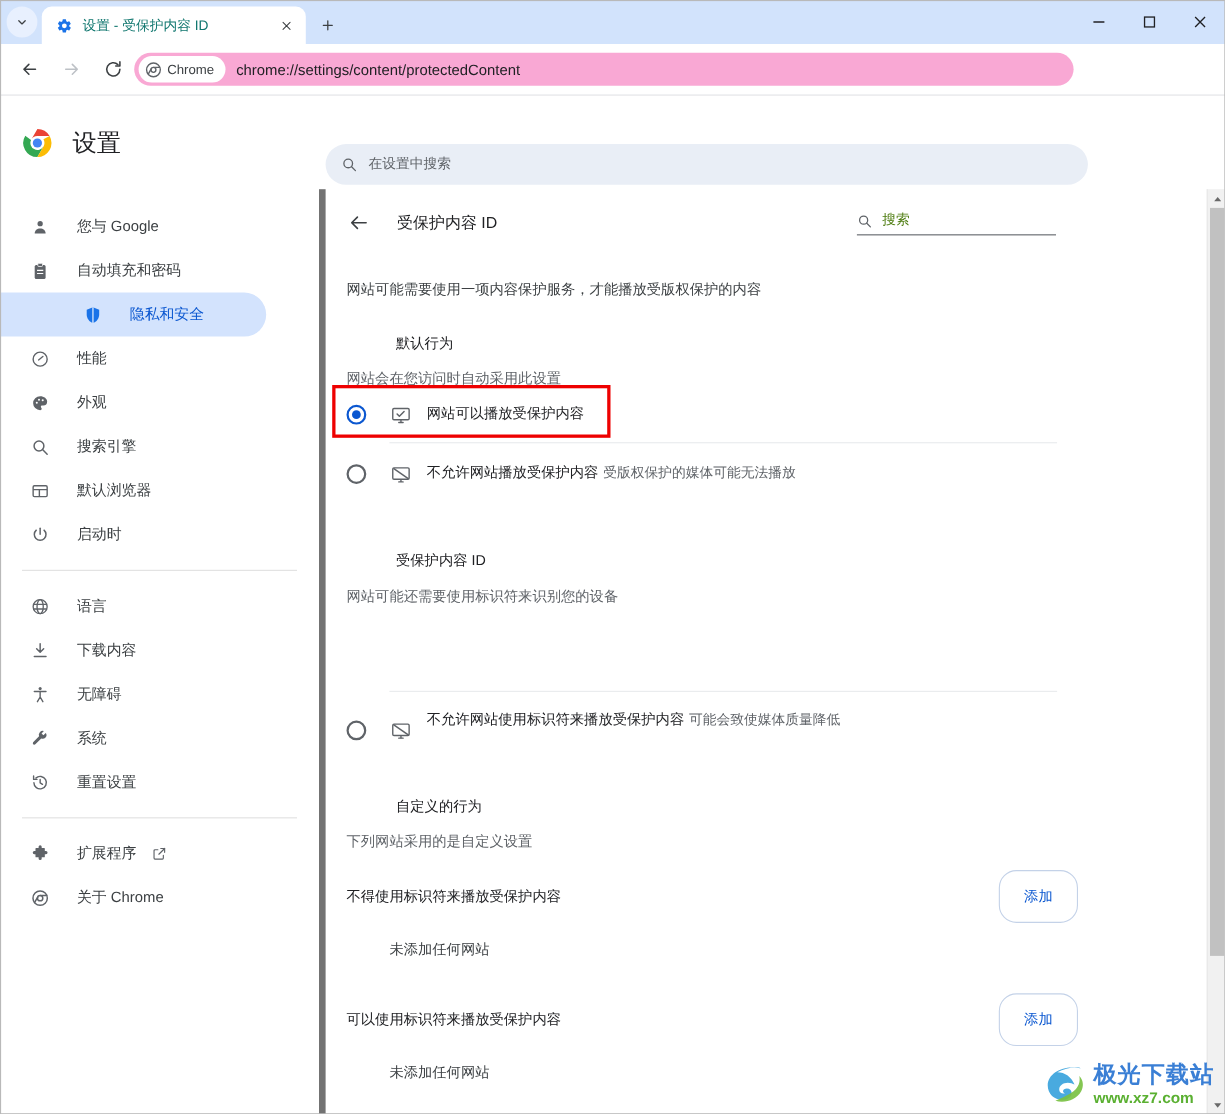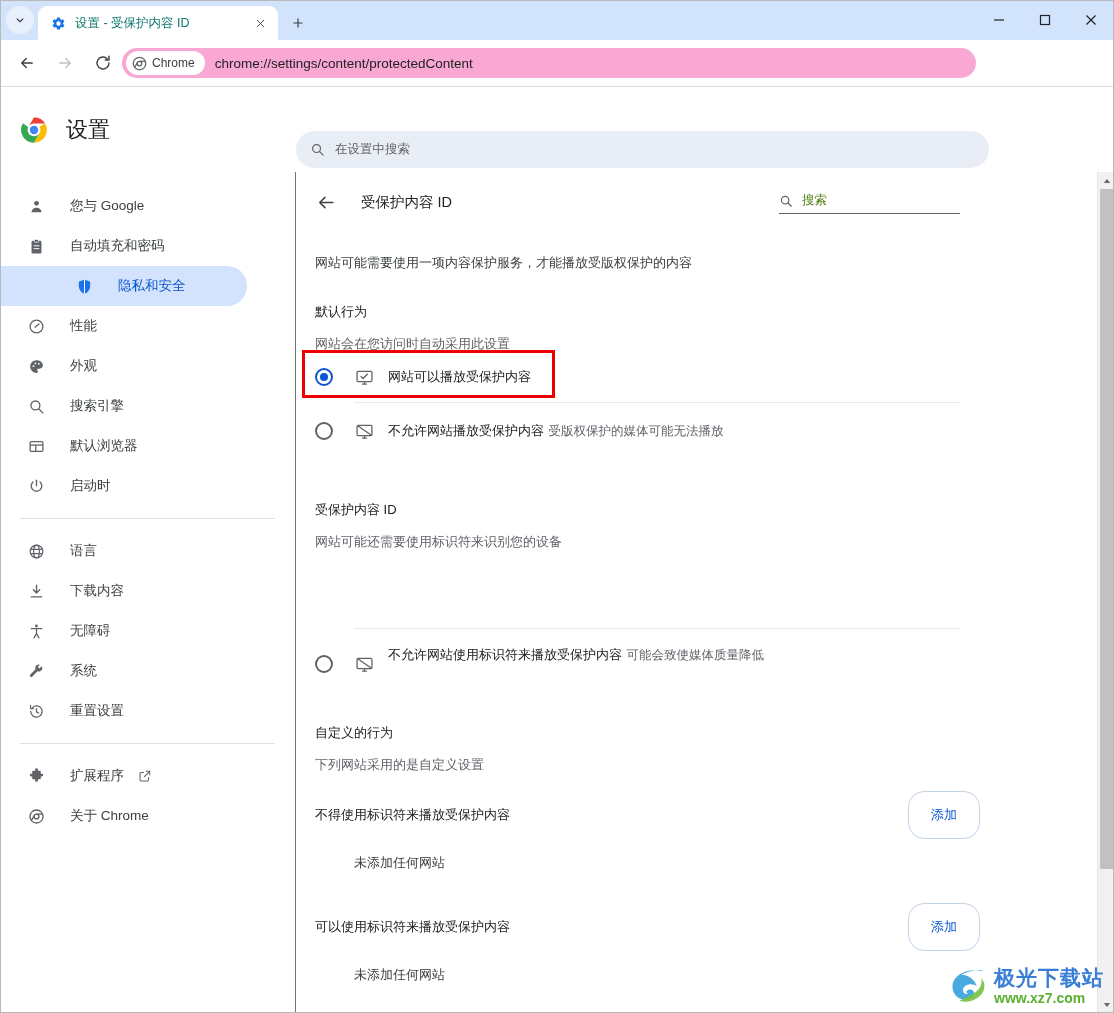--- a/index.html
+++ b/index.html
@@ -116,21 +116,21 @@
   }
   .settings-search-icon { margin-left: 14px; display: flex; }
   .settings-search-ph {
     margin-left: 10px; font-size: 12.5px; color: #5f6368;
   }
 
   
   .sidebar {
     position: absolute; left: 0; top: 172px; width: 296px; height: 841px;
     background: #ffffff;
-    border-right: 1px solid #737373;
+    border-right: 6px solid #737373;
     overflow: hidden;
   }
   .side-item {
     height: 40px; display: flex; align-items: center;
     border-radius: 0 20px 20px 0;
     margin-right: 48px;
     color: #3c4043;
   }
   .side-item.active { background: #d3e3fd; color: #0b57d0; padding-left: 48px; }
   .side-icon {
@@ -167,21 +167,21 @@
     border-bottom: 1px solid #5f6368;
     display: flex; align-items: center;
   }
   .content-search-icon { display: flex; }
   .content-search-ph { margin-left: 9px; font-size: 12.5px; color: #4d7c0f; }
 
   .desc-line {
     position: absolute; font-size: 13px; color: #3c4043; white-space: nowrap;
   }
   .section-title {
-    position: absolute; font-size: 13px; color: #202124; white-space: nowrap;
+    position: absolute; font-size: 13px; color: #202124; white-space: nowrap; margin-left: 45px;
   }
 
   
   .radio-row {
     position: absolute; left: 18px; width: 665px;
     display: flex; align-items: flex-start;
   }
   .radio {
     width: 18px; height: 18px; border-radius: 50%;
     border: 2px solid #5f6368; flex: 0 0 18px;

